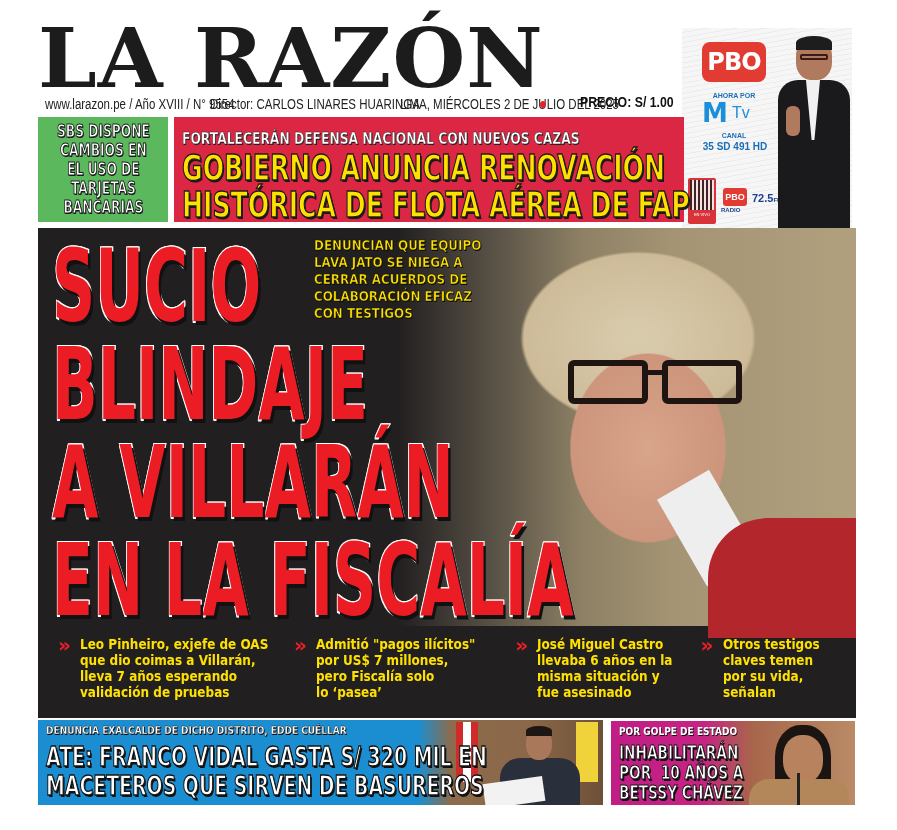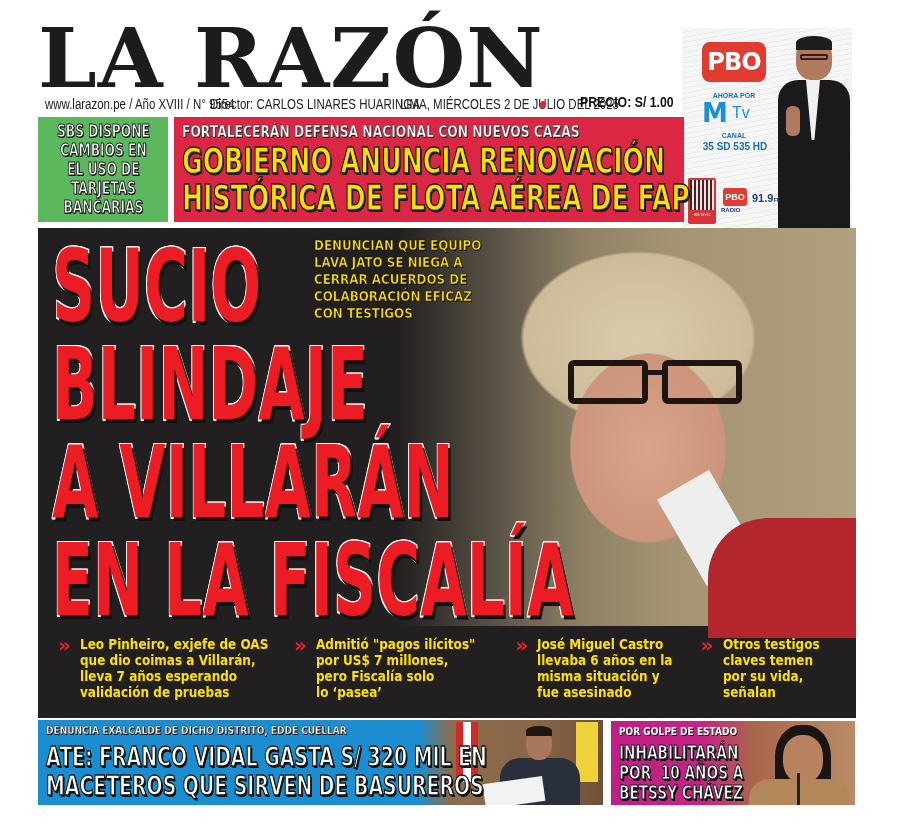--- a/index.html
+++ b/index.html
@@ -72,21 +72,21 @@
     background: #5cb85c; display: flex; align-items: center; justify-content: center;
   }
   .sbs-text {
     font-family: "DejaVu Sans", sans-serif; font-weight: bold; font-size: 17px;
     color: #fff; text-align: center; line-height: 19px; white-space: pre-line;
     transform: scaleX(0.72); -webkit-text-stroke: 1px #1a1a1a;
     text-shadow: 1px 1px 0 #1a1a1a;
   }
   .fap-box {
     position: absolute; left: 174px; top: 117px; width: 510px; height: 105px;
-    background: #dc2744; padding: 6px 8px;
+    background: #dc2744; padding: 13px 8px;
   }
   .fap-kicker {
     font-family: "DejaVu Sans", sans-serif; font-weight: bold; font-size: 15px;
     color: #fff; white-space: nowrap; transform: scaleX(0.82); transform-origin: left;
     text-shadow: 1px 1px 0 #222; -webkit-text-stroke: 0.4px #222;
   }
   .fap-headline {
     font-family: "DejaVu Sans", sans-serif; font-weight: bold; font-size: 35px;
     color: #ffe100; line-height: 37px; white-space: pre; margin-top: 2px;
     transform: scaleX(0.72); transform-origin: left;
@@ -235,29 +235,29 @@
 </header>
 
 <aside class="pbo-ad">
   <div class="pbo-logo">PBO</div>
   <div class="pbo-ahora">AHORA POR</div>
   <div class="pbo-movistar">
     <span class="m-glyph">M</span>
     <span class="tv">Tv</span>
   </div>
   <div class="pbo-canal">CANAL</div>
-  <div class="pbo-channels">35 SD  535 HD</div>
+  <div class="pbo-channels">35 SD  491 HD</div>
   <div class="pbo-qr">
     <div class="qr-grid"></div>
     <div class="live">EN VIVO</div>
   </div>
   <div class="pbo-radio-logo">PBO</div>
   <div class="pbo-radio-label">RADIO</div>
   <div class="pbo-freq">
-    <span>91.9</span><small>FM</small>
+    <span>72.5</span><small>FM</small>
   </div>
   <div class="pbo-person">
     <div class="suit"></div>
     <div class="shirt"></div>
     <div class="head"></div>
     <div class="hair"></div>
     <div class="glasses"></div>
     <div class="thumb"></div>
   </div>
 </aside>

